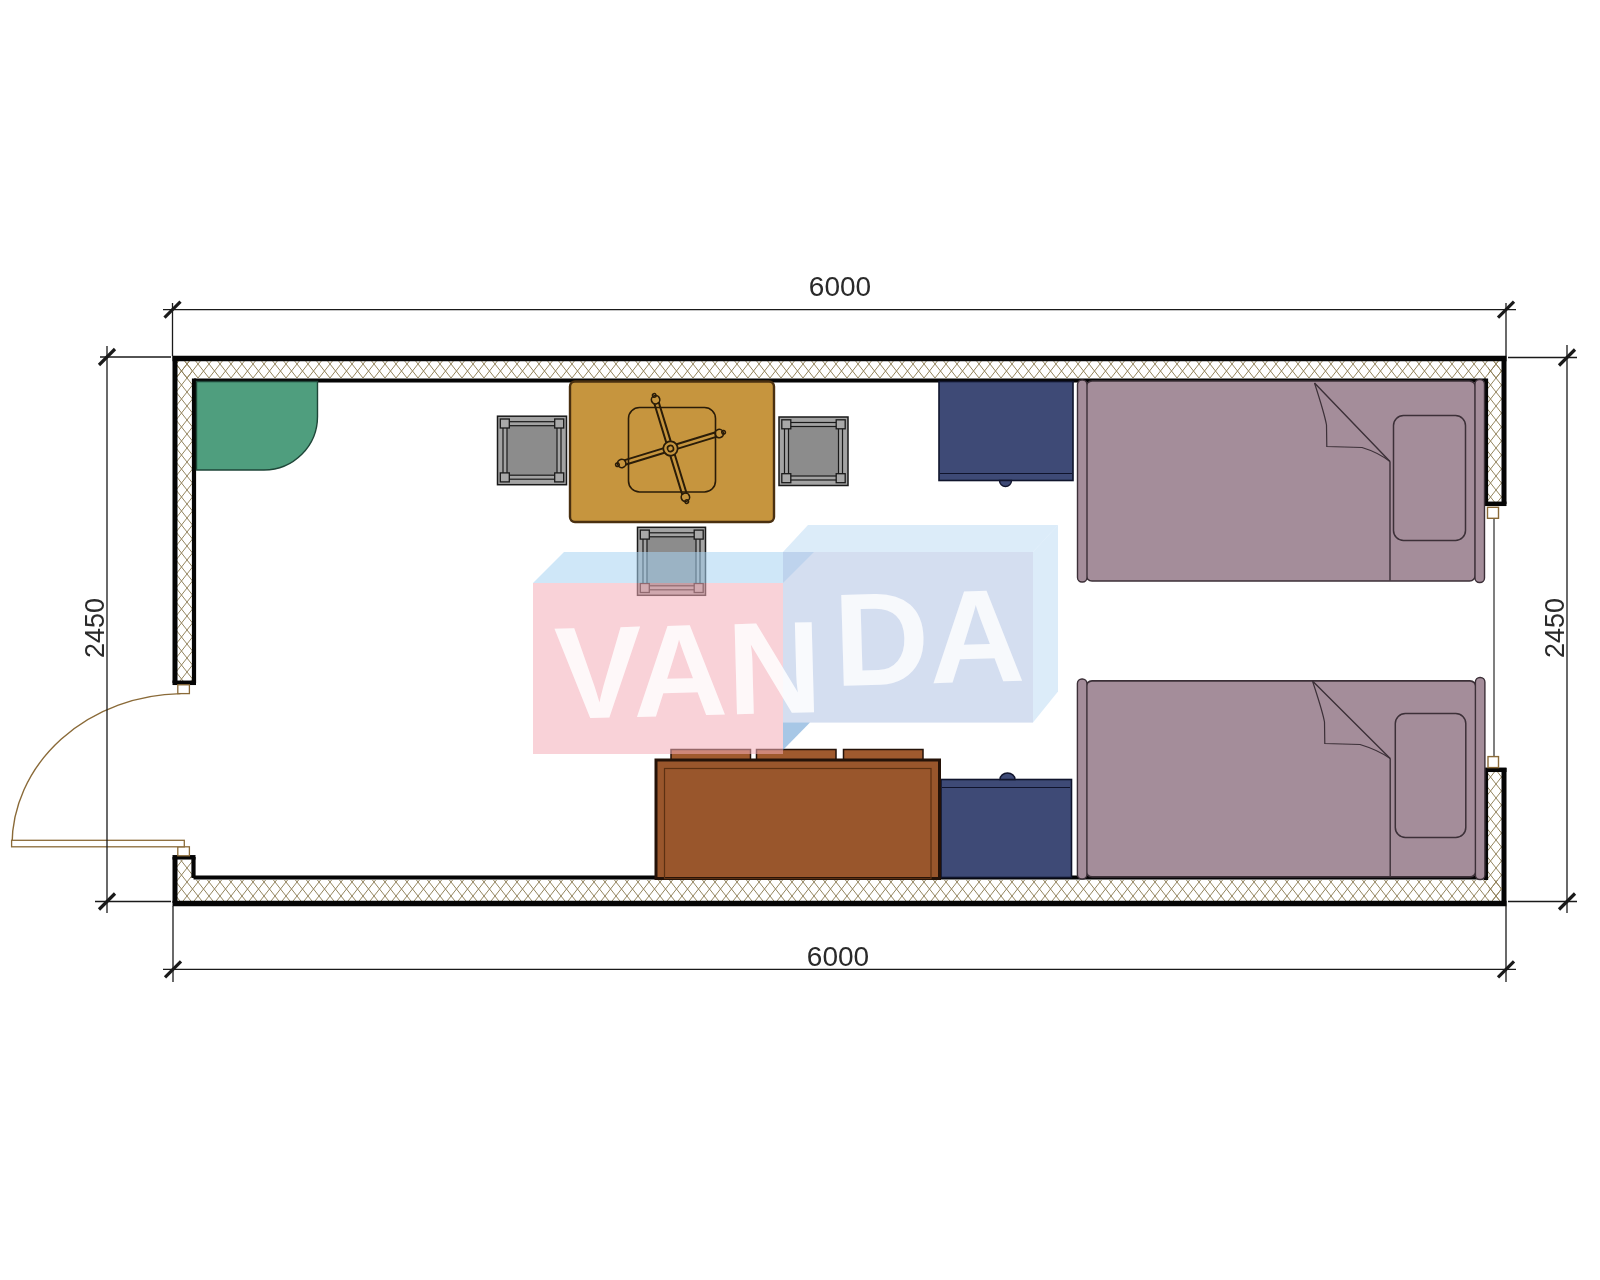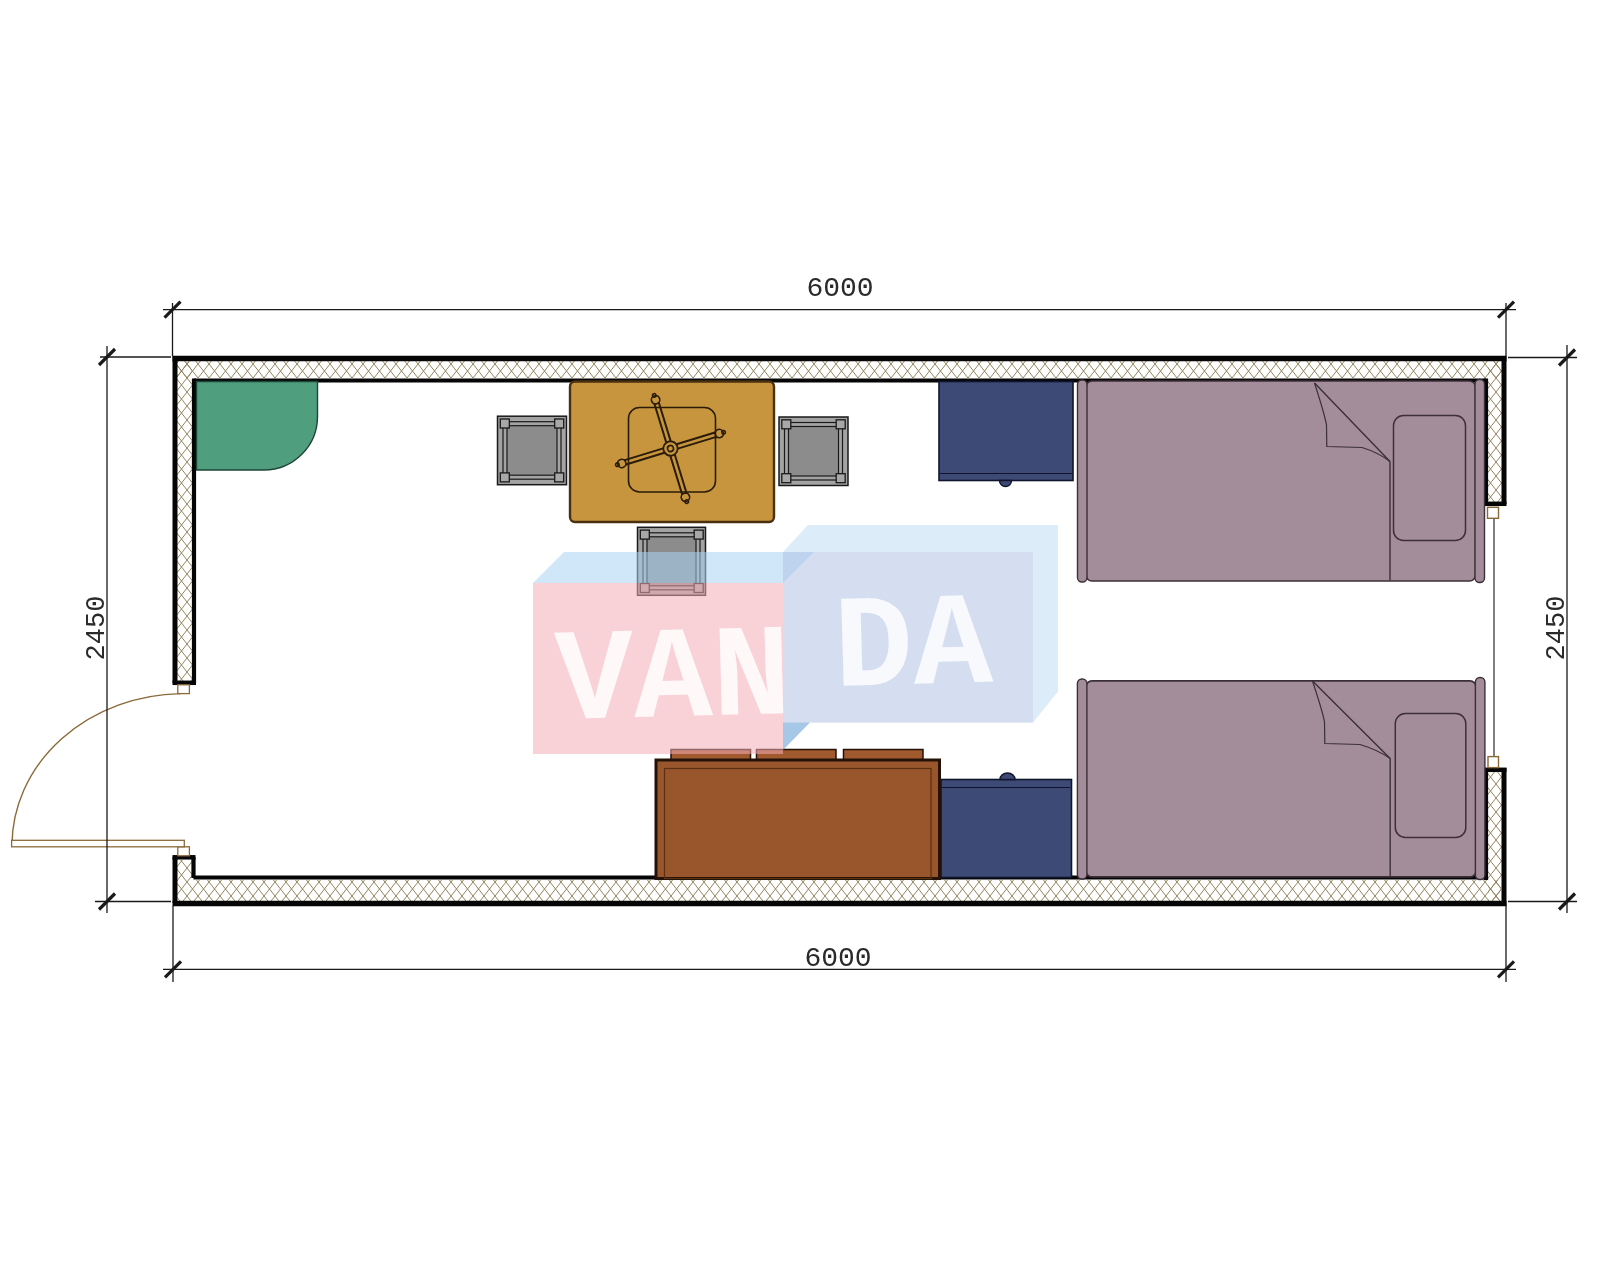--- a/index.html
+++ b/index.html
@@ -1,16 +1,16 @@
 <!DOCTYPE html>
 <html><head>
 <meta charset="utf-8">
 <style>
 html,body{margin:0;padding:0;background:#ffffff;}
-.page{width:1432px;height:1280px;position:relative;font-family:Liberation Mono, monospace;}
+.page{width:1432px;height:1280px;position:relative;font-family:Liberation Sans, sans-serif;}
 svg{position:absolute;top:0;left:0;}
 </style>
 </head>
 <body>
 <div class="page">
 <svg width="1600" height="1280" viewBox="0 0 1600 1280">
 <defs>
 <pattern id="ins" patternUnits="userSpaceOnUse" width="11" height="14">
 <path d="M0,0 L11,14 M11,0 L0,14" stroke="#8d7d54" stroke-width="0.95" fill="none"></path>
 </pattern>

